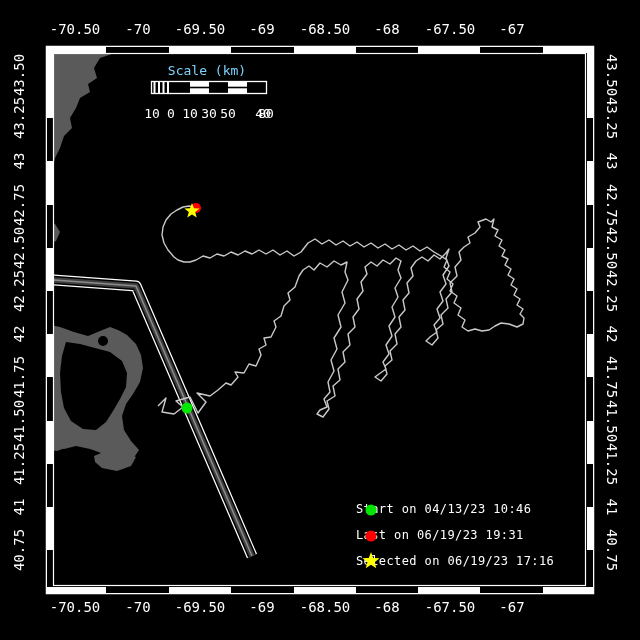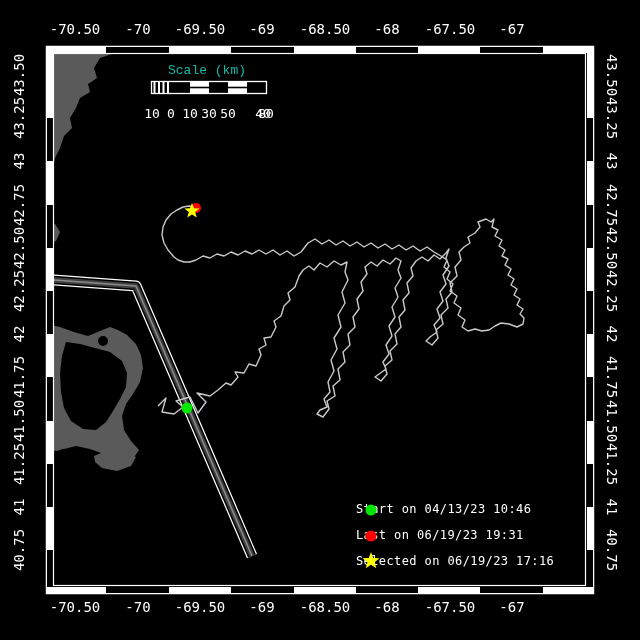--- a/index.html
+++ b/index.html
@@ -7,21 +7,21 @@
          font-family:"DejaVu Sans Mono", monospace;border-radius:9px;}
   #stage svg{position:absolute;left:0;top:0;}
   .axlab{position:absolute;color:#fff;font-size:14px;white-space:nowrap;
          transform:translate(-50%,-50%);}
   .axis-top .axlab{top:29px;}
   .axis-bottom .axlab{top:607px;}
   .axis-left .axlab{left:19px;transform:translate(-50%,-50%) rotate(-90deg);}
   .axis-right .axlab{left:612px;transform:translate(-50%,-50%) rotate(90deg);}
   .scale-labels .axlab{top:113px;font-size:13px;}
   .scale-title{position:absolute;left:207px;top:70px;transform:translate(-50%,-50%);
-               color:#14b8a6;font-size:13px;white-space:nowrap;font-family:Liberation Mono, monospace;}
+               color:#7dd3fc;font-size:13px;white-space:nowrap;}
   .legend{position:absolute;left:356px;top:495px;width:232px;height:82px;}
   .legend-row{position:absolute;left:0;height:18px;display:flex;align-items:center;}
   .legend-row .mk{width:30px;height:20px;flex:0 0 30px;}
   .legend-row .lbl{color:#fff;font-size:12px;white-space:nowrap;letter-spacing:0.4px;}
   .r0{top:5px}.r1{top:31px}.r2{top:57px}
 </style>
 </head>
 <body>
 
 <div id="stage">

